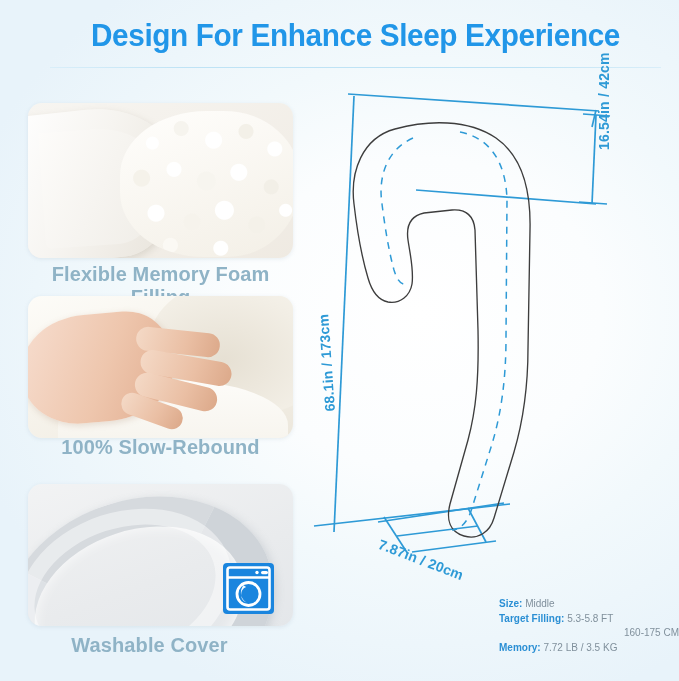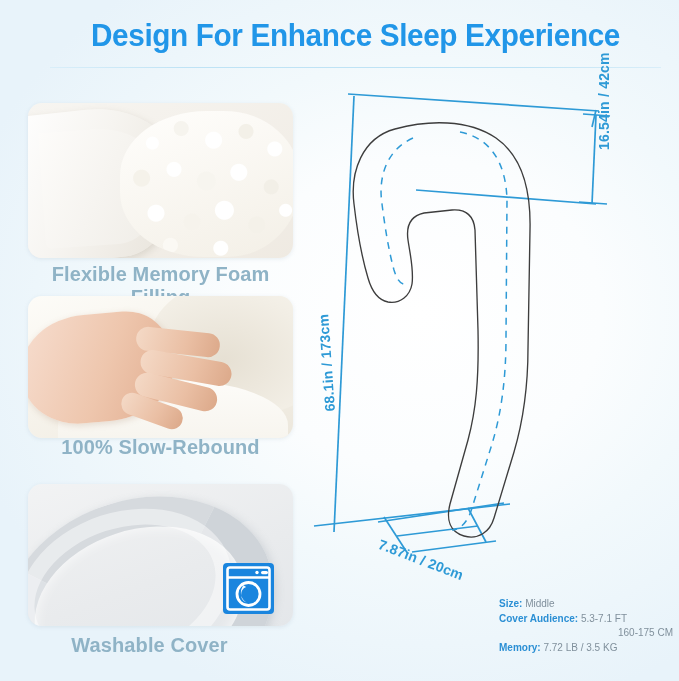--- a/index.html
+++ b/index.html
@@ -170,21 +170,21 @@
   
   #specs{
     position:absolute;left:499px;top:597px;width:180px;
     font-size:10px;line-height:14.5px;
     color:#7d8e9b;
     font-family:"Liberation Sans", sans-serif;
   }
   #specs .lab{color:#2b8fd4;font-weight:bold;}
   #specs .val{color:#80909c;}
   #specs .row{white-space:nowrap;}
-  #specs .row2{text-align:right;padding-right:6px;}
+  #specs .row2{text-align:right;}
 </style>
 </head>
 <body>
 
 <div id="page">
 
   <div id="header">
     <div id="title">Design For Enhance Sleep Experience</div>
     <div id="title-rule"></div>
   </div>
@@ -293,22 +293,22 @@
   <div class="dimlabel" id="dim-h">16.54in / 42cm</div>
   <div class="dimlabel" id="dim-v">68.1in / 173cm</div>
   <div class="dimlabel" id="dim-w">7.87in / 20cm</div>
 
   <div id="specs">
     <div class="row">
       <span class="lab">Size:</span>
       <span class="val">Middle</span>
     </div>
     <div class="row">
-      <span class="lab">Cover Audience:</span>
-      <span class="val">5.3-7.1 FT</span>
+      <span class="lab">Target Filling:</span>
+      <span class="val">5.3-5.8 FT</span>
     </div>
     <div class="row row2">
       <span class="val">160-175 CM</span>
     </div>
     <div class="row">
       <span class="lab">Memory:</span>
       <span class="val">7.72 LB / 3.5 KG</span>
     </div>
   </div>
 

